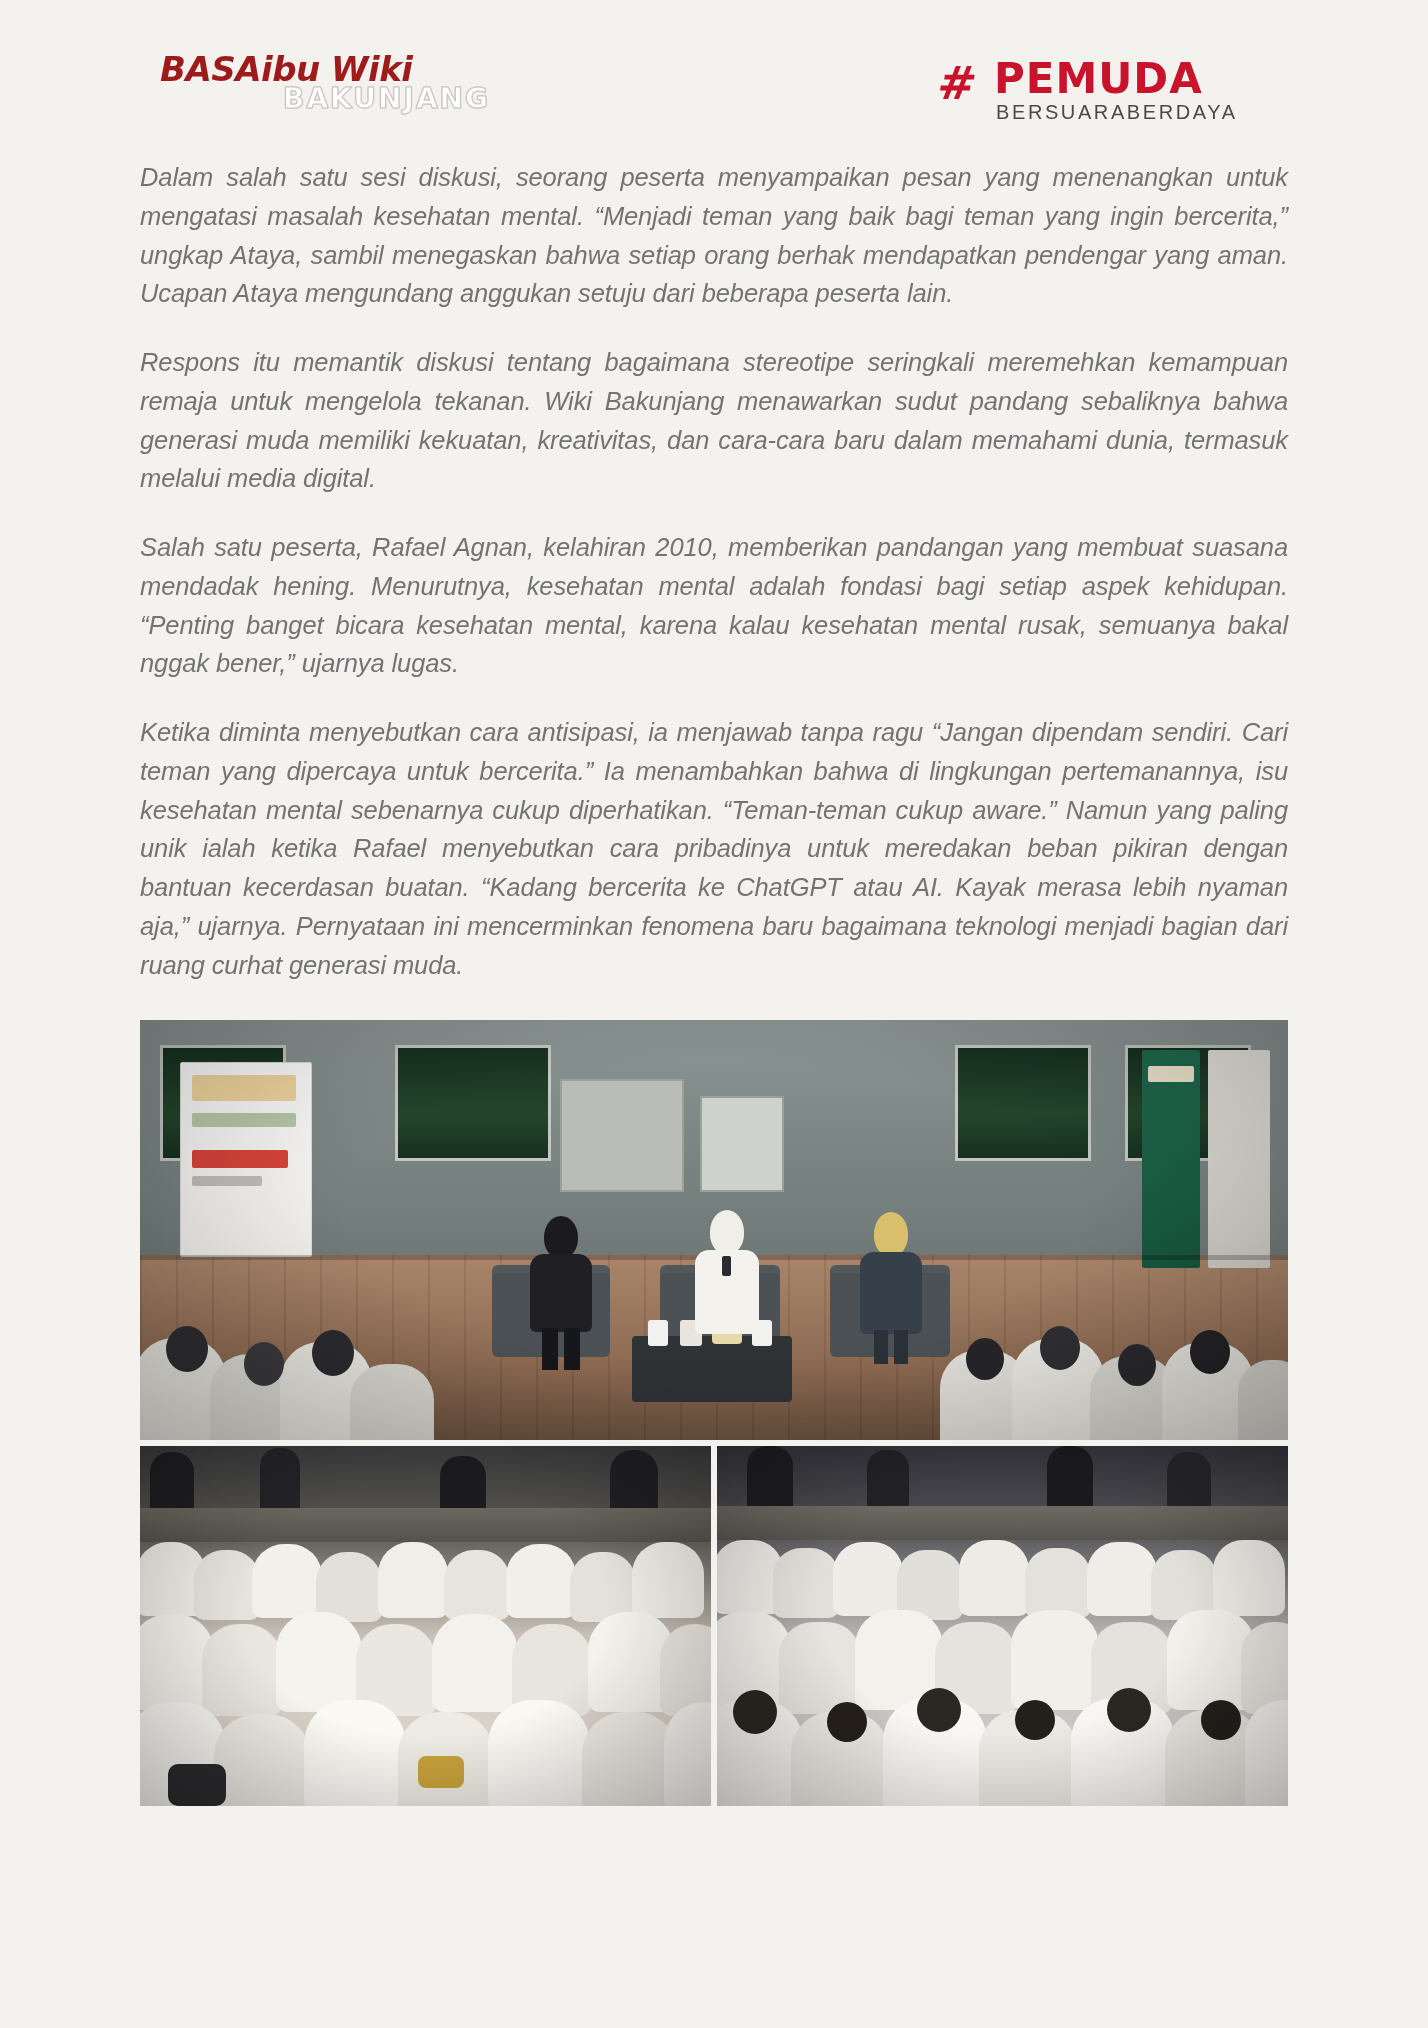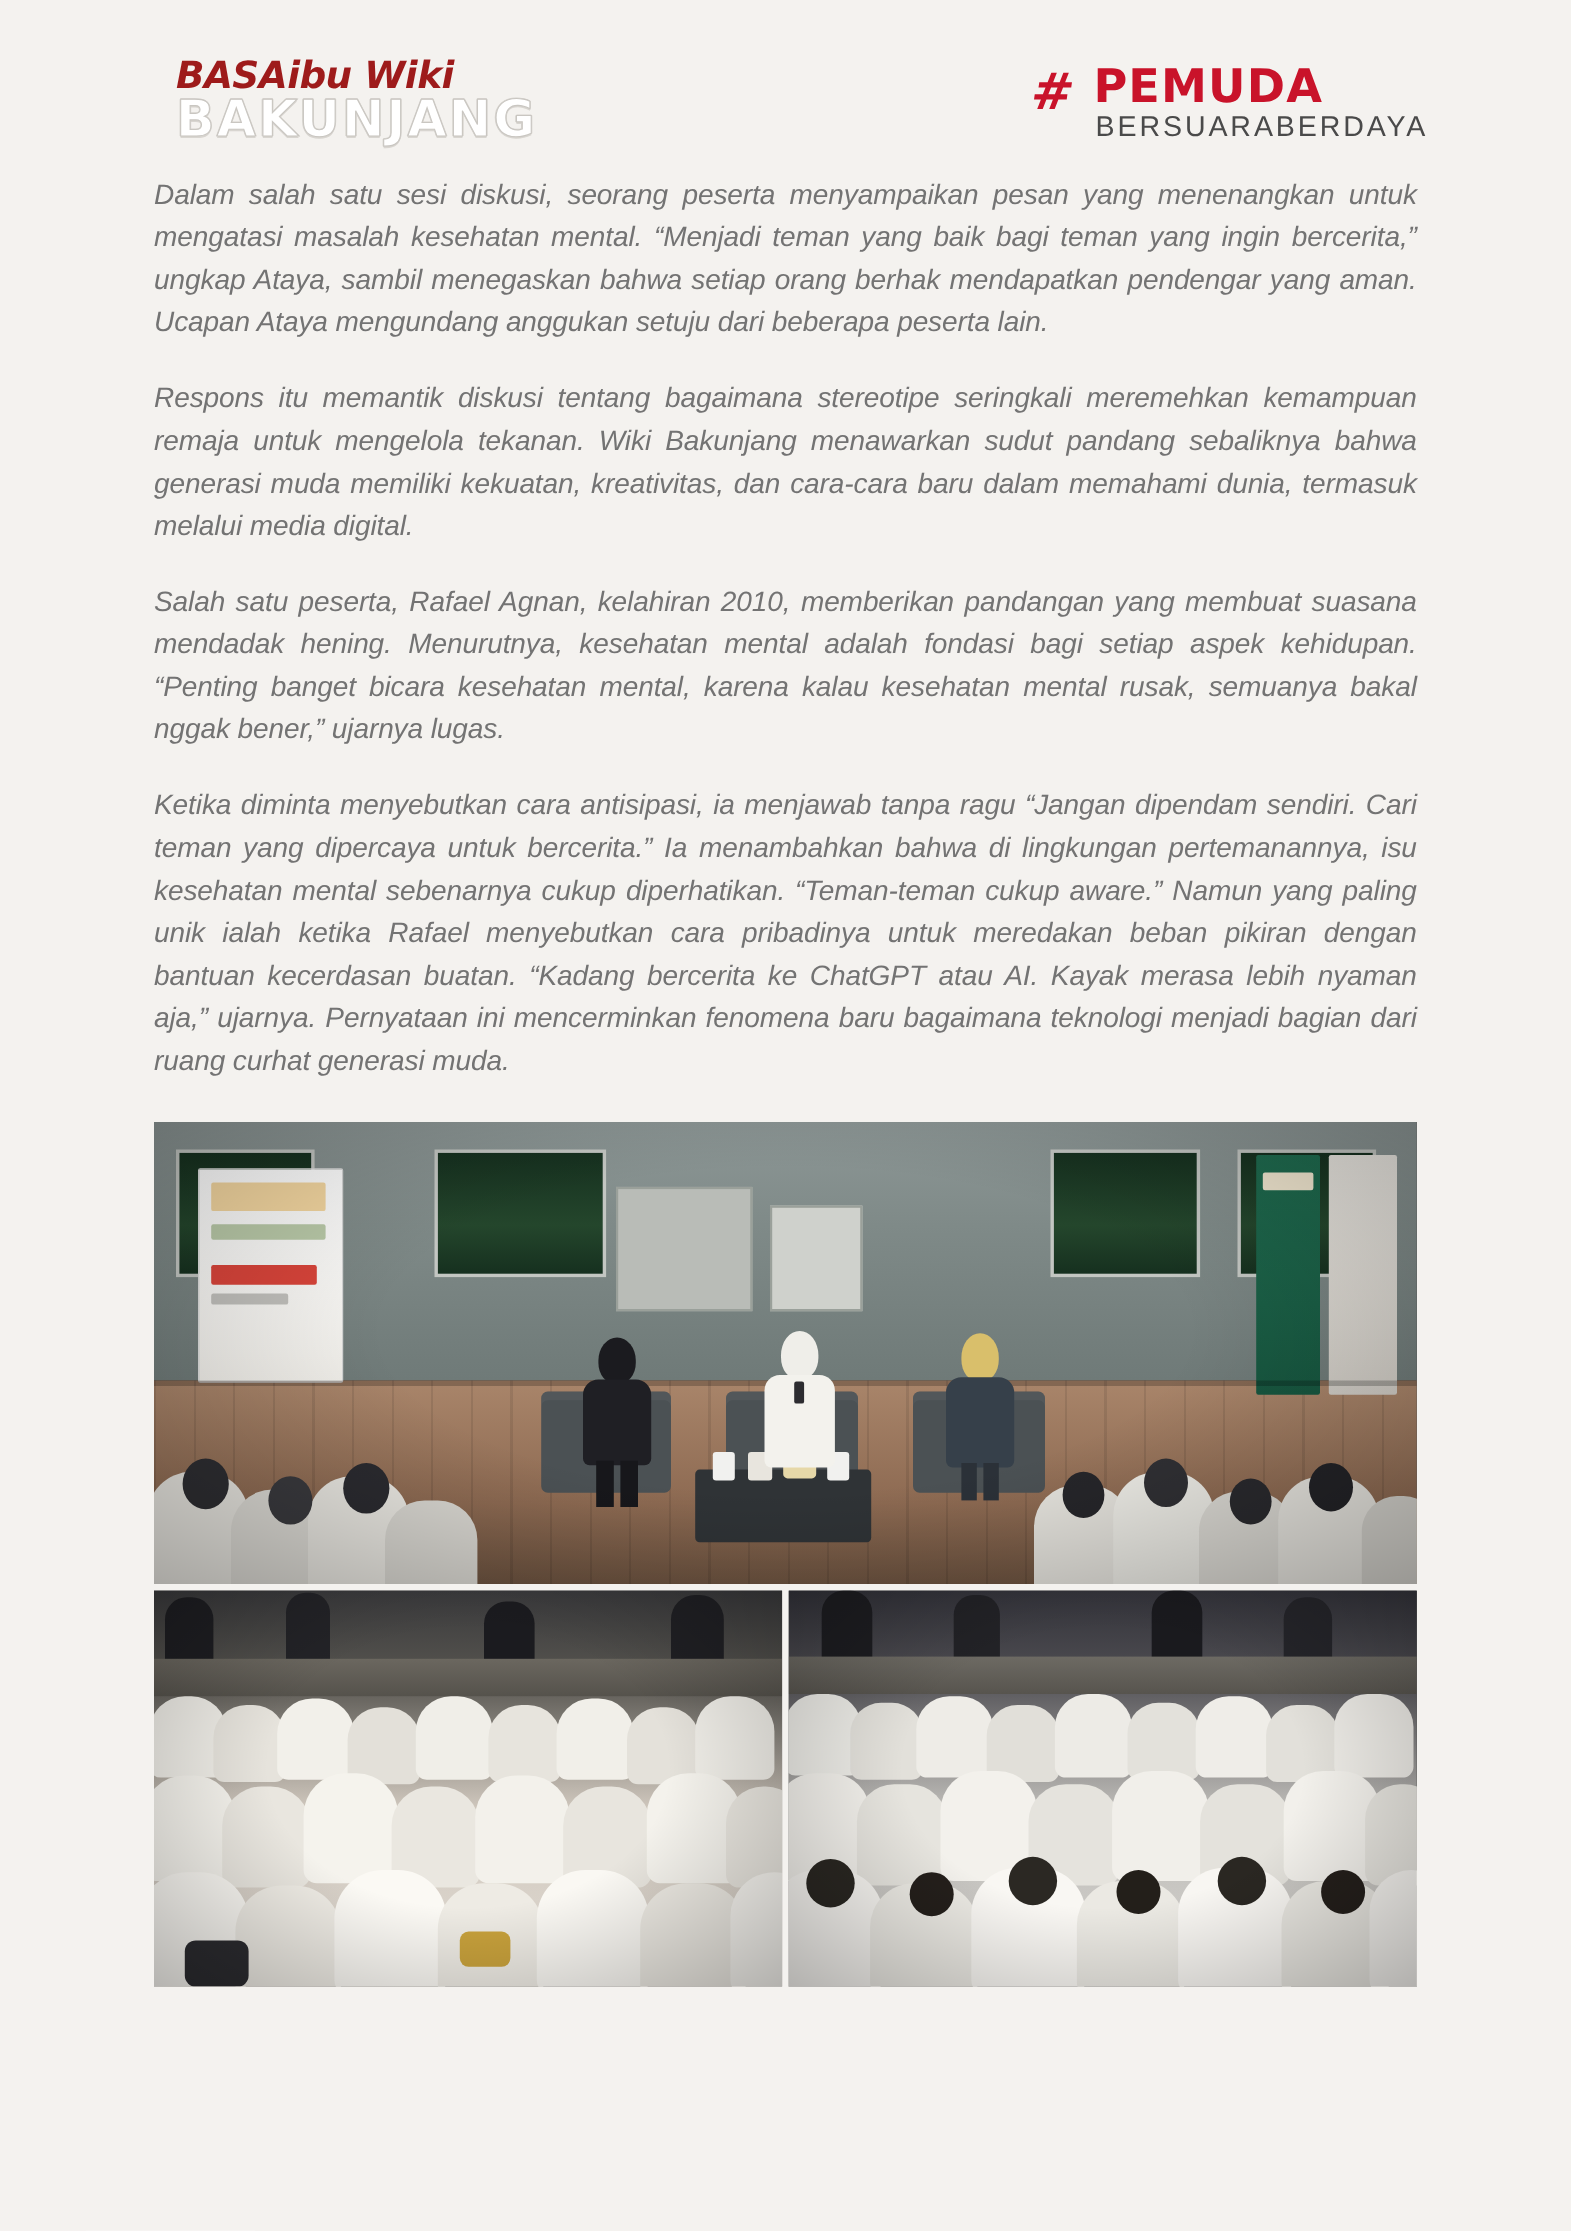--- a/index.html
+++ b/index.html
@@ -53,29 +53,30 @@
     font-weight: bold;
     font-style: italic;
     font-size: 34px;
     color: #9e1b1b;
     letter-spacing: -0.5px;
     line-height: 1.05;
   }
   .brand-line2 {
     font-family: "DejaVu Sans", sans-serif;
     font-weight: bold;
-    font-size: 46px;
+    font-size: 28px;
     color: #ffffff;
     -webkit-text-stroke: 1px #c9c6c1;
     text-shadow:
       1px 0 0 #d8d5d0, -1px 0 0 #d8d5d0,
       0 1px 0 #d8d5d0, 0 -1px 0 #d8d5d0;
     letter-spacing: 2px;
     line-height: 1.05;
     margin-top: -4px;
+    text-align: right;
   }
   .pemuda {
     position: absolute;
     right: 20px;
     top: 6px;
     width: 330px;
     height: 74px;
   }
   .pemuda-hash {
     position: absolute;
@@ -97,21 +98,21 @@
     font-size: 42px;
     color: #c9132a;
     letter-spacing: 1px;
     line-height: 1;
   }
   .pemuda-sub {
     position: absolute;
     left: 58px;
     top: 44px;
     font-family: "Liberation Sans", sans-serif;
-    font-size: 26px;
+    font-size: 20px;
     color: #4a4a4a;
     letter-spacing: 2.6px;
     line-height: 1;
   }
   
   .article {
     margin-top: 14px;
   }
   .article p {
     font-family: "Liberation Sans", sans-serif;

